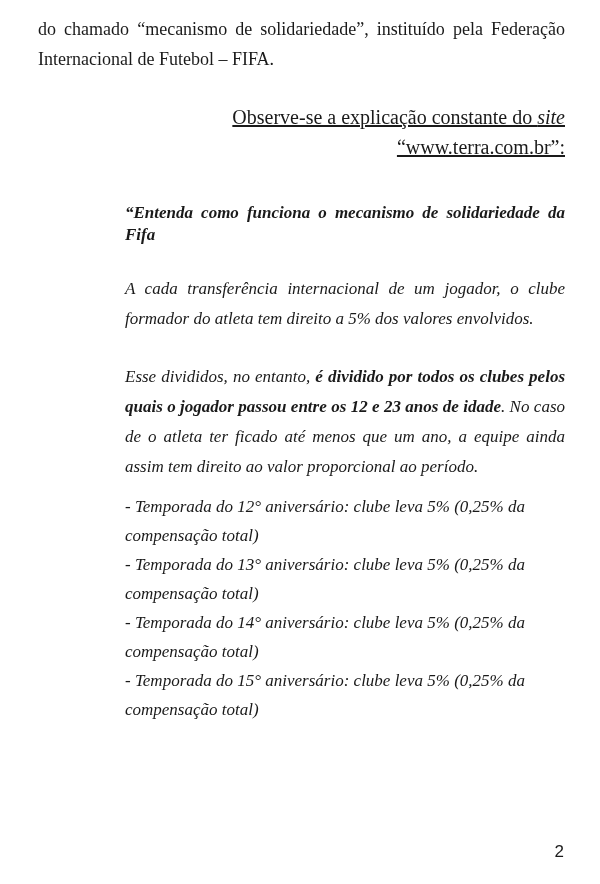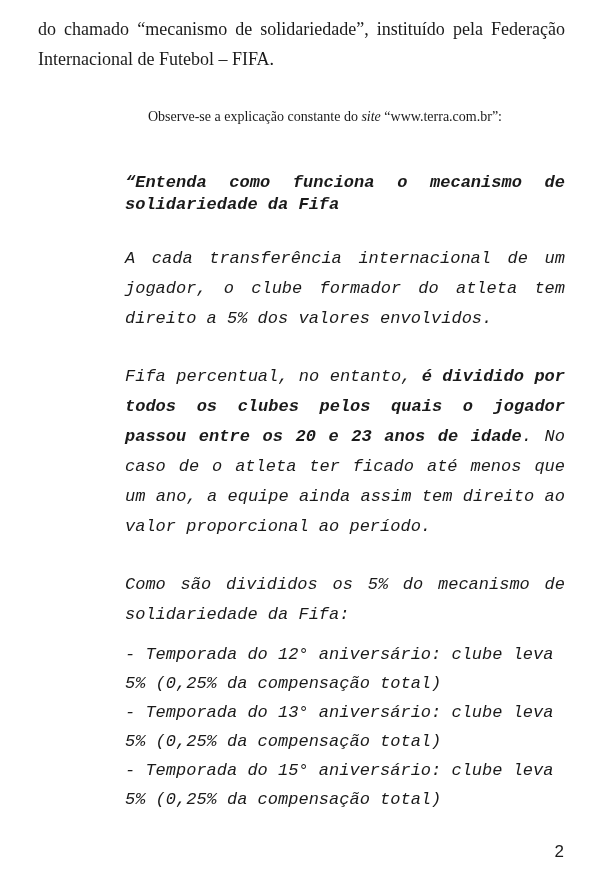--- a/index.html
+++ b/index.html
@@ -16,33 +16,33 @@
     overflow: hidden;
   }
 
   
   .para-main {
     font-size: 18px;
     line-height: 30px;
     text-align: justify;
   }
   .para-intro {
-    font-size: 14px;
+    font-size: 20px;
     line-height: 30px;
     margin-top: 28px;
     text-indent: 47px;
-    text-align: center;
+    text-align: right;
+    text-decoration: underline;
   }
   .italic { font-style: italic; }
 
   
   .quote {
     margin-left: 87px;
     margin-top: 40px;
-    font-family: Liberation Mono, monospace;
   }
   .quote-heading {
     font-size: 17px;
     font-weight: bold;
     font-style: italic;
     line-height: 22px;
     text-align: justify;
   }
   .quote-para {
     font-size: 17px;
@@ -78,27 +78,27 @@
   <p class="para-main">do chamado “mecanismo de solidariedade”, instituído pela Federação Internacional de Futebol – FIFA.</p>
 
   <p class="para-intro"><span>Observe-se a explicação constante do </span><span class="italic">site</span><span> “www.terra.com.br”:</span></p>
 
   <div class="quote">
 
     <p class="quote-heading">“Entenda como funciona o mecanismo de solidariedade da Fifa</p>
 
     <p class="quote-para">A cada transferência internacional de um jogador, o clube formador do atleta tem direito a 5% dos valores envolvidos.</p>
 
-    <p class="quote-para"><span>Fifa percentual, no entanto, </span><span class="bold-emph">é dividido por todos os clubes pelos quais o jogador passou entre os 20 e 23 anos de idade</span><span>. No caso de o atleta ter ficado até menos que um ano, a equipe ainda assim tem direito ao valor proporcional ao período.</span></p>
+    <p class="quote-para"><span>Esse divididos, no entanto, </span><span class="bold-emph">é dividido por todos os clubes pelos quais o jogador passou entre os 12 e 23 anos de idade</span><span>. No caso de o atleta ter ficado até menos que um ano, a equipe ainda assim tem direito ao valor proporcional ao período.</span></p>
 
-    <p class="quote-para">Como são divididos os 5% do mecanismo de solidariedade da Fifa:</p>
 
     <div class="season-list">
       <p class="season-item">- Temporada do 12° aniversário: clube leva 5% (0,25% da compensação total)</p>
       <p class="season-item">- Temporada do 13° aniversário: clube leva 5% (0,25% da compensação total)</p>
+      <p class="season-item">- Temporada do 14° aniversário: clube leva 5% (0,25% da compensação total)</p>
       <p class="season-item">- Temporada do 15° aniversário: clube leva 5% (0,25% da compensação total)</p>
     </div>
 
   </div>
 
   <div class="page-number">2</div>
 
 </div>
 
 </body></html>

